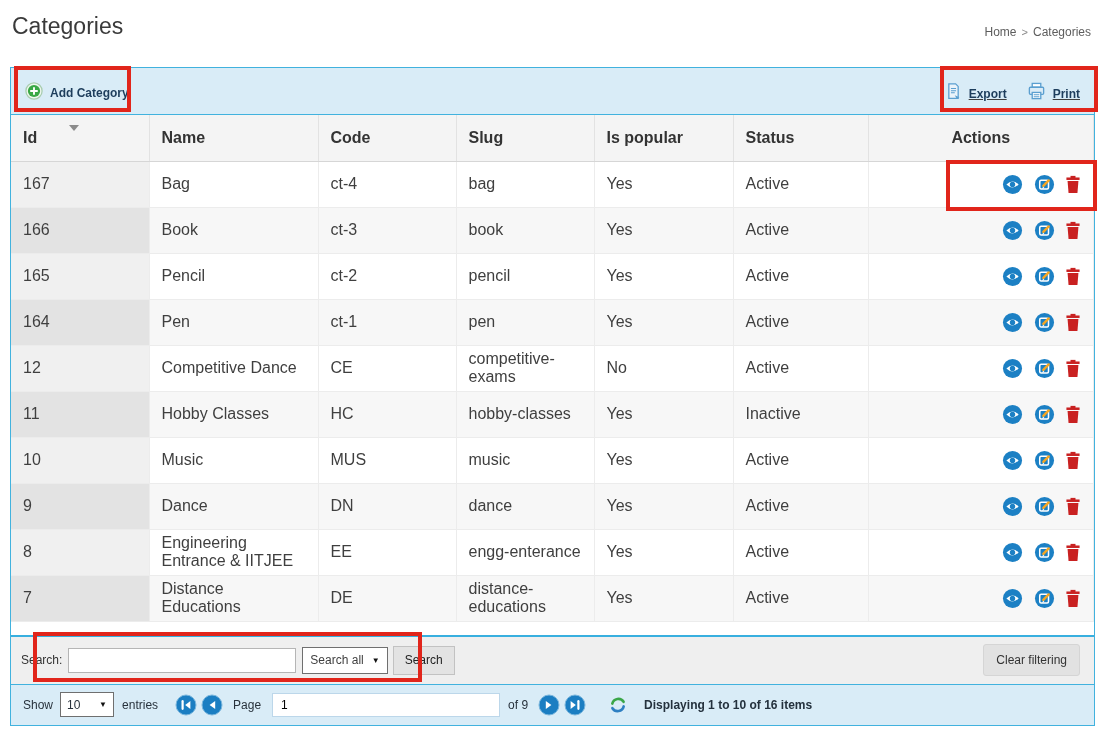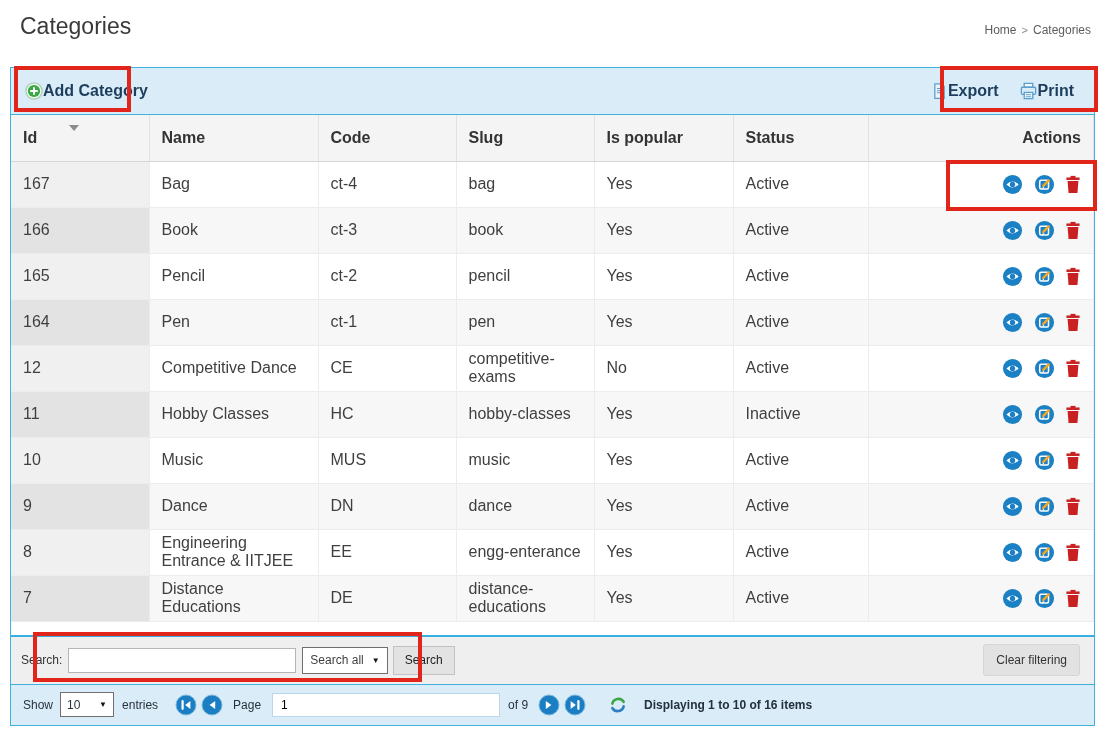--- a/index.html
+++ b/index.html
@@ -3,43 +3,43 @@
 <meta charset="utf-8">
 <style>
   * { box-sizing: border-box; }
   html,body { margin:0; padding:0; }
   body {
     width:1105px; height:744px; position:relative; overflow:hidden;
     background:#fff; font-family:"Liberation Sans", sans-serif; color:#3f3f3f;
   }
 
   
-  .page-header { display:flex; justify-content:space-between; align-items:flex-start; padding:13px 14px 0 20px; }
+  .page-header { display:flex; justify-content:space-between; align-items:center; padding:13px 14px 0 12px; }
   .page-title { font-size:23px; font-weight:400; color:#3a3a3a; }
   .breadcrumb { font-size:12px; color:#5d5d5d; margin-top:10px; }
   .breadcrumb .sep { color:#8a8a8a; margin:0 5px; font-size:11px; }
 
   
   .panel { position:absolute; left:10px; top:67px; width:1085px; border:1px solid #41b2de; background:#fff; }
 
   
   .toolbar { background:#d9ecf7; height:47px; display:flex; align-items:center; justify-content:space-between; padding:0 14px; border-bottom:1px solid #41b2de; }
-  .tool-btn { display:flex; align-items:flex-start; cursor:pointer; font-size:16px; font-weight:700; color:#1d3d5c; }
-  .toolbar-right { display:flex; align-items:center; gap:20px; margin-right:6px; }
+  .tool-btn { display:flex; align-items:flex-end; gap:7px; cursor:pointer; font-size:12px; font-weight:700; color:#1d3d5c; }
+  .toolbar-right { display:flex; align-items:center; gap:20px; margin-right:0;text-decoration:underline; }
 
   
   table { border-collapse:collapse; table-layout:fixed; width:100%; font-size:16px; }
   col.c-id{width:138px} col.c-name{width:169px} col.c-code{width:138px} col.c-slug{width:138px}
   col.c-pop{width:139px} col.c-status{width:135px} col.c-actions{width:auto}
   th {
     background:#f4f4f4; text-align:left; font-weight:700; color:#333;
     height:46px; padding:0 12px; border-right:1px solid #e2e2e2; border-bottom:1px solid #d6d6d6;
     position:relative; cursor:pointer;
   }
-  th.th-actions { text-align:right; }
+  th.th-actions { text-align:center; }
   td { height:46px; padding:0 12px; border-right:1px solid #ececec; border-bottom:1px solid #ececec; color:#3f3f3f; background:#fff; }
   tr.even td.cell-id { background:#f0f0f0; }
   tr.odd  td { background:#f7f7f7; }
   tr.odd  td.cell-id { background:#e3e3e3; }
   td.cell-actions { text-align:right; white-space:nowrap; }
   .action-btn { display:inline-block; vertical-align:middle; margin-left:6px; cursor:pointer; background:none; border:none; padding:0; line-height:0; }
   .sort-desc { position:absolute; top:10px; left:58px; width:0; height:0;
     border-left:5px solid transparent; border-right:5px solid transparent; border-top:6px solid #8b8b8b; }
   .table-gap { height:13px; background:#fff; }
 

